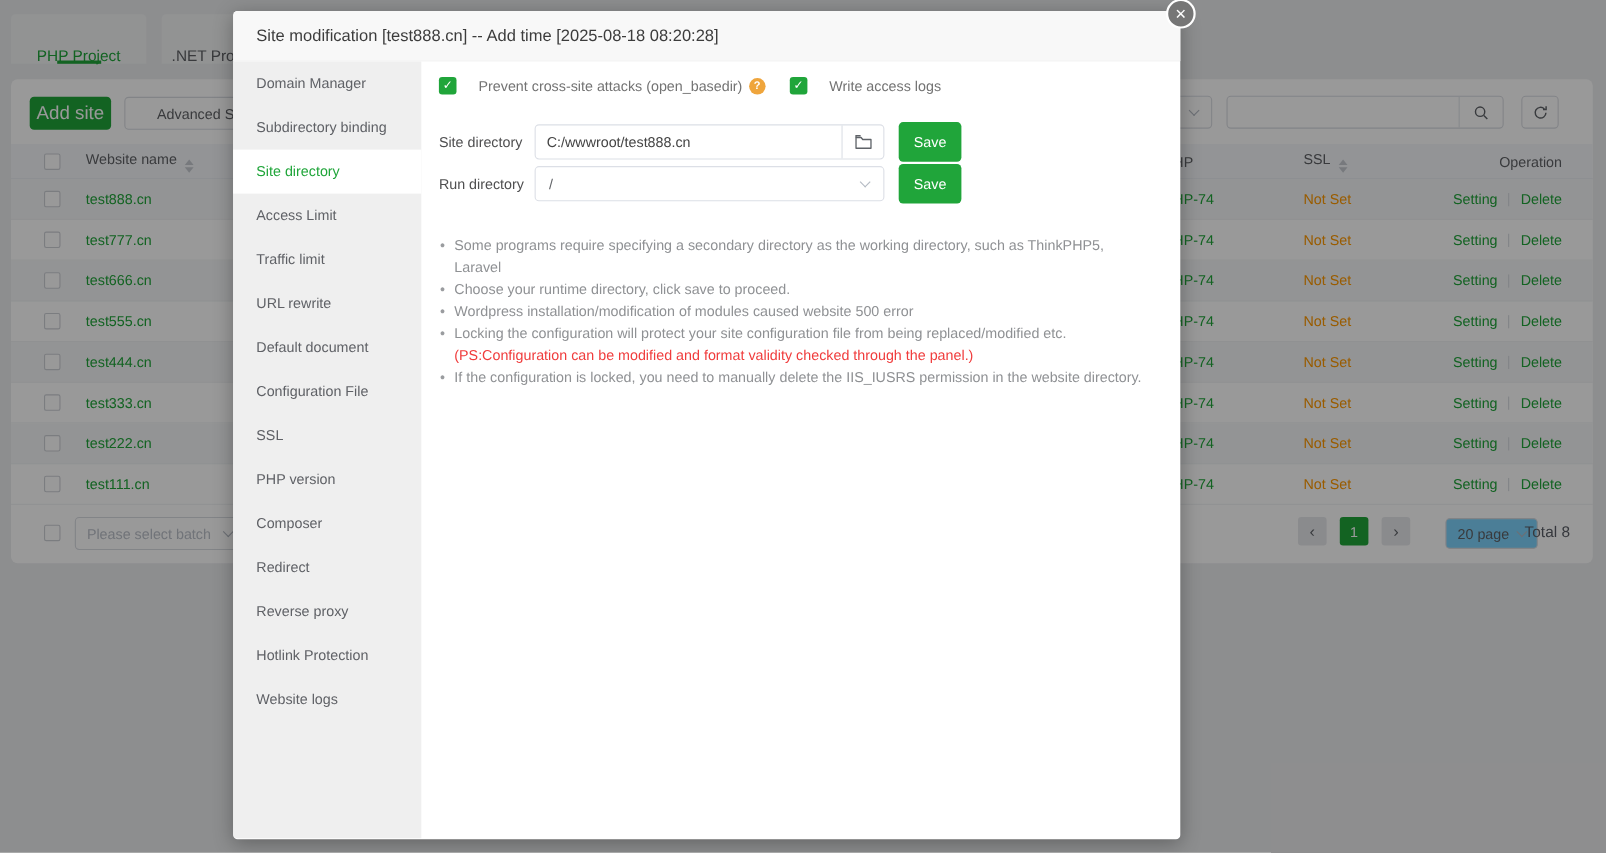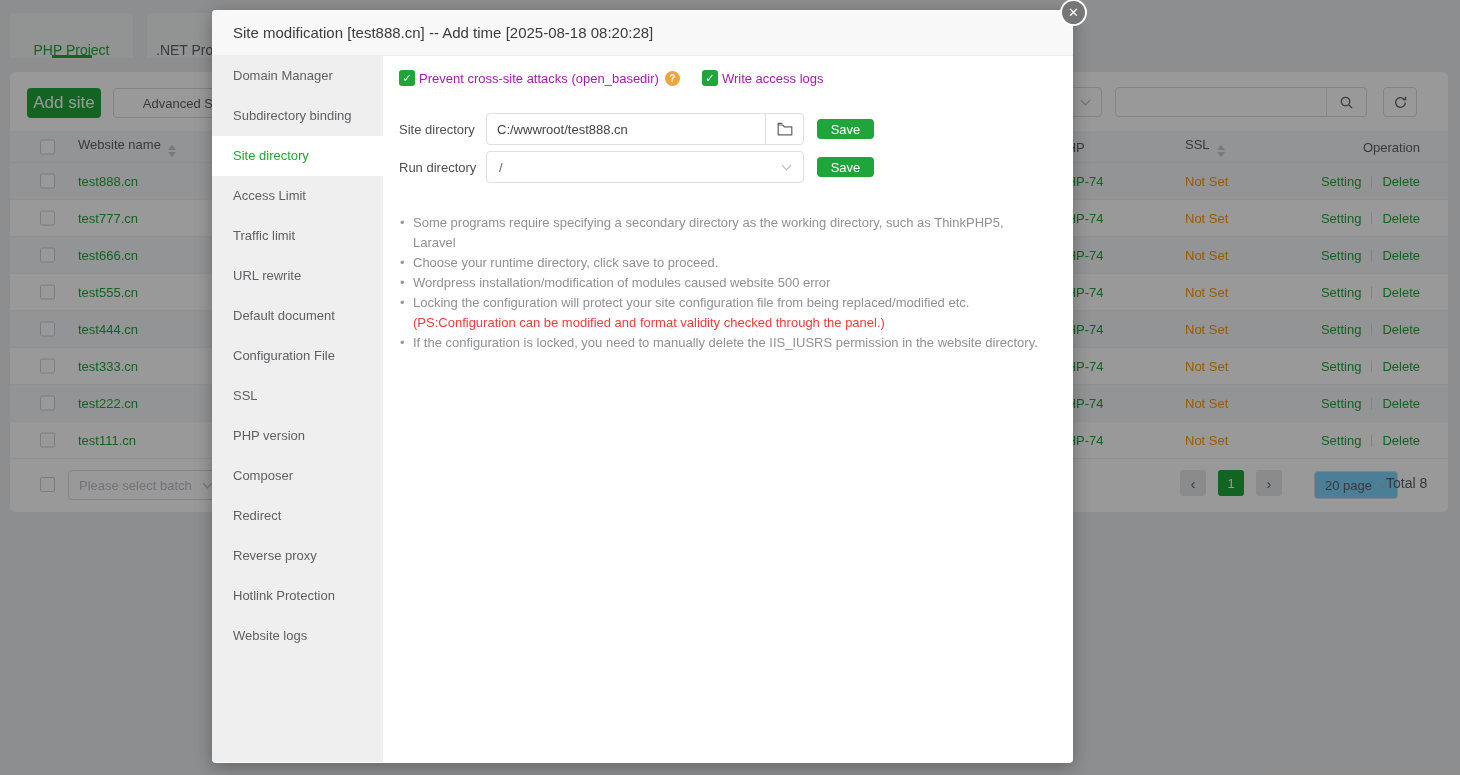--- a/index.html
+++ b/index.html
@@ -87,38 +87,38 @@
   .m-body { display:flex; height:706px; }
   .m-side { width:171px; background:#efefef; flex-shrink:0; border-radius:0 0 0 4px; }
   .m-item { height:40px; line-height:40px; padding-left:21px; font-size:13px;
             color:#5f6166; cursor:pointer; }
   .m-item.active { background:#fff; color:#20a53a; }
   .m-main { flex:1; padding:14px 24px 0 16px; font-size:13px; }
 
   .opt-row { display:flex; align-items:center; }
   .ckd { width:16px; height:16px; background:#20a53a; border-radius:3px; color:#fff;
          font-size:11px; line-height:16px; text-align:center; cursor:pointer; flex-shrink:0; }
-  .opt-label { margin-left:4px; color:#a21caf; }
+  .opt-label { margin-left:20px; color:#737373; }
   .help { width:15px; height:15px; border-radius:50%; background:#efa53c; color:#fff;
           font-size:10px; font-weight:bold; line-height:15px; text-align:center;
           margin-left:6px; cursor:pointer; flex-shrink:0; }
   .opt-gap { width:22px; }
 
   .form-row { display:flex; align-items:center; height:32px; margin-top:6px; }
   .form-row.first { margin-top:27px; }
   .f-label { width:87px; color:#4f4f50; flex-shrink:0; }
   .f-group { width:318px; height:32px; border:1px solid #dcdfe6; border-radius:4px;
              background:#fff; display:flex; align-items:center; }
   .f-group input { flex:1; min-width:0; border:none; outline:none; padding:0 10px;
                    font-size:13px; color:#444; font-family:inherit; background:transparent; }
   .folder-btn { width:38px; align-self:stretch; border-left:1px solid #dcdfe6;
                 display:flex; align-items:center; justify-content:center; cursor:pointer; }
   .runval { flex:1; padding-left:12px; color:#606266; }
   .f-group .chev { margin-right:13px; }
-  .btn-save { width:57px; height:20px; margin-left:13px; background:#20a53a; border:none;
+  .btn-save { width:57px; height:36px; margin-left:13px; background:#20a53a; border:none;
               border-radius:4px; color:#fff; font-size:13px; cursor:pointer; }
 
   .notes { list-style:none; margin:30px 0 0 0; padding:0; max-width:660px; }
   .notes li { position:relative; padding-left:14px; line-height:20px; color:#8f9194; }
   .notes li::before { content:"•"; position:absolute; left:1px; color:#9a9c9f; }
   .note-red { line-height:20px; color:#f03c3c; }
 </style>
 </head>
 <body>
 

